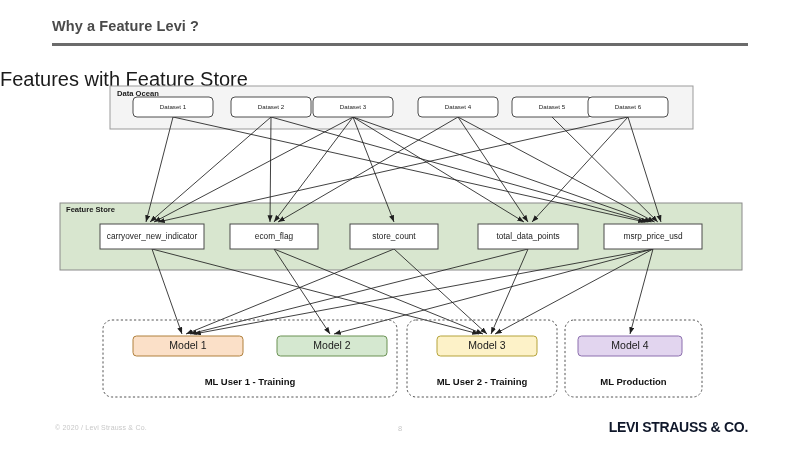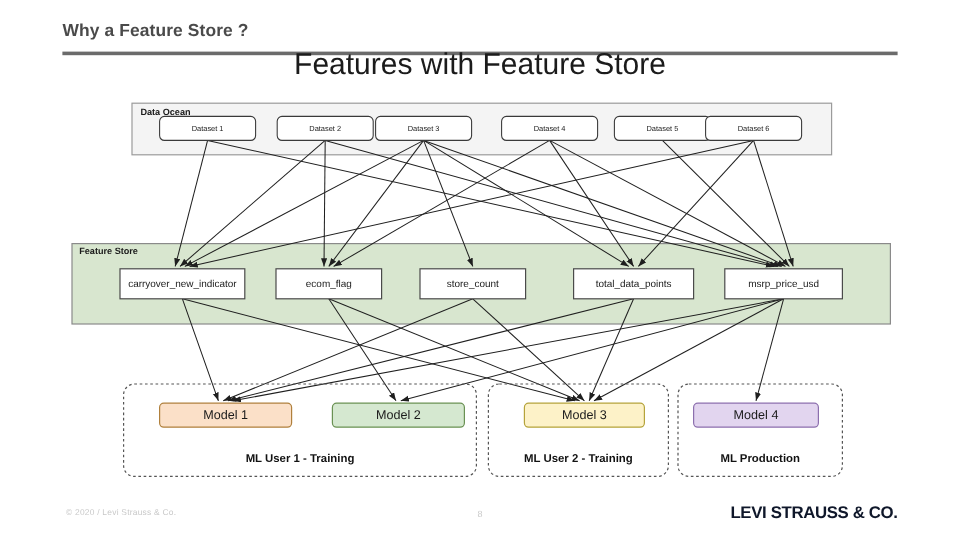--- a/index.html
+++ b/index.html
@@ -34,23 +34,23 @@
     left: 52px;
     top: 43px;
     width: 696px;
     height: 3px;
     background: #6b6b6b;
   }
   .diagram-title {
     position: absolute;
     left: 0;
     right: 0;
-    top: 40px;
-    text-align: center;
-    font-size: 25px;
+    top: 68px;
+    text-align: left;
+    font-size: 20px;
     color: #1b1b1b;
     font-family: "Liberation Sans", sans-serif;
   }
   svg.diagram {
     position: absolute;
     left: 0;
     top: 0;
     width: 800px;
     height: 450px;
   }
@@ -103,21 +103,21 @@
     color: #0f172a;
     letter-spacing: -0.3px;
     white-space: nowrap;
   }
 </style>
 </head>
 <body>
 
 <div class="slide">
 
-  <div class="slide-title">Why a Feature Store ?</div>
+  <div class="slide-title">Why a Feature Levi ?</div>
   <div class="title-rule"></div>
   <div class="diagram-title">Features with Feature Store</div>
 
   <svg class="diagram" viewBox="0 0 800 450">
     <defs>
       <marker id="arrow" markerWidth="9" markerHeight="9" refX="8" refY="3" orient="auto" markerUnits="strokeWidth">
         <path d="M0,0 L8,3 L0,6 z" fill="#1f1f1f"></path>
       </marker>
     </defs>
 

